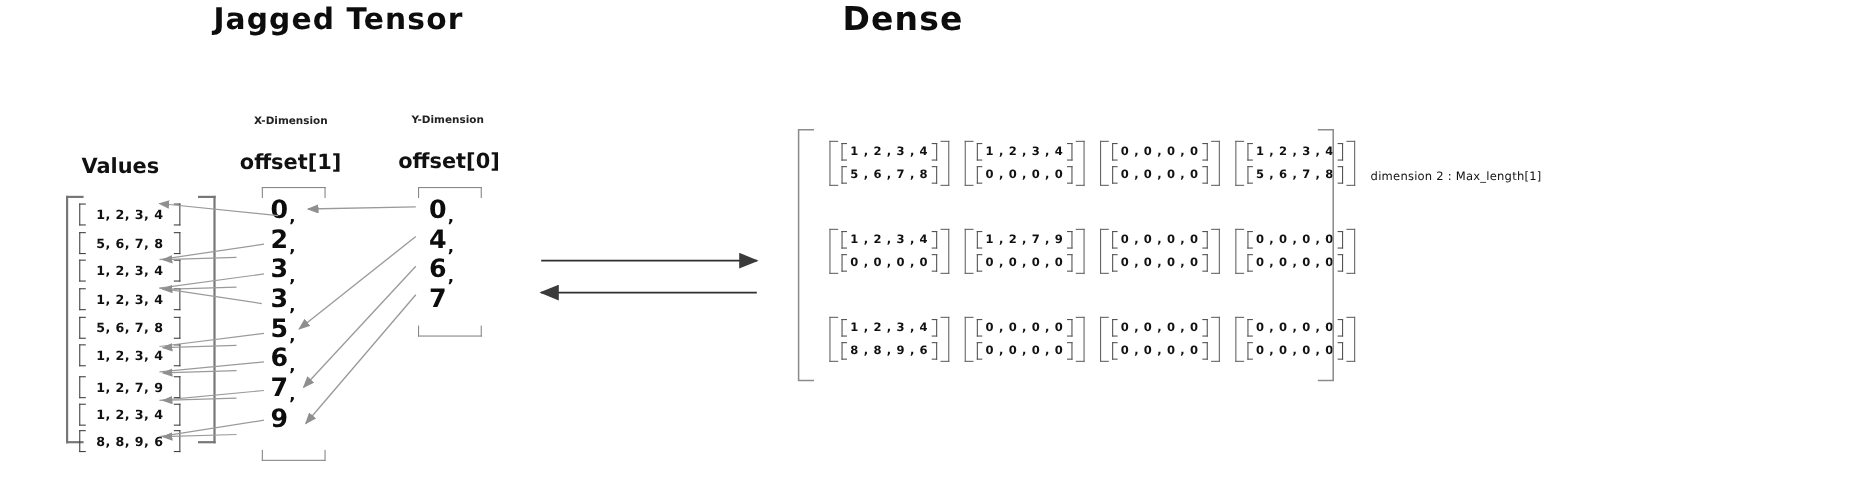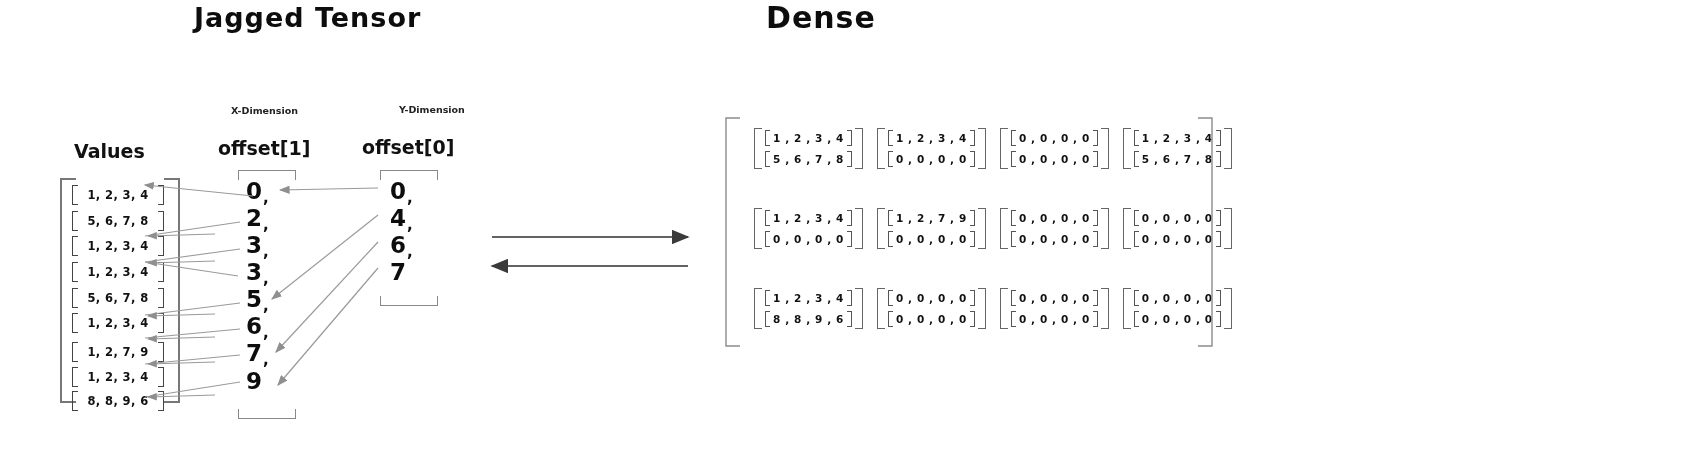--- a/index.html
+++ b/index.html
@@ -18,21 +18,21 @@
   .col-head{
     font-family:"DejaVu Sans", sans-serif;
     font-weight:700;font-size:19px;color:#111;white-space:nowrap;
   }
   .dim-label{
     font-family:"DejaVu Sans", sans-serif;
     font-size:9.5px;font-weight:600;color:#222;white-space:nowrap;
   }
 
   
-  .values-wrap{position:absolute;left:60px;top:178px;width:120px;height:225px;}
+  .values-wrap{position:absolute;left:60px;top:178px;width:136px;height:225px;}
   .outer-bracket{position:absolute;inset:0;pointer-events:none;}
   .ob-line{position:absolute;background:#777;}
   .vrow{
     position:absolute;left:12px;width:92px;height:22px;
     display:flex;align-items:center;
   }
   .vrow .inner{
     position:relative;width:100%;height:100%;
     display:flex;align-items:center;justify-content:center;
   }
@@ -97,21 +97,21 @@
 <body>
 
 <div class="title abs" style="left:194px;top:2px;">Jagged Tensor</div>
 <div class="title abs" style="left:766px;top:0px;font-size:30px;">Dense</div>
 
 <div class="col-head abs" style="left:74px;top:140px;">Values</div>
 
 <div class="dim-label abs" style="left:231px;top:105px;">X-Dimension</div>
 <div class="col-head abs" style="left:218px;top:137px;text-align:right;">offset[1]</div>
 
-<div class="dim-label abs" style="left:374px;top:104px;margin-left:25px;">Y-Dimension</div>
+<div class="dim-label abs" style="left:374px;top:104px;">Y-Dimension</div>
 <div class="col-head abs" style="left:362px;top:136px;">offset[0]</div>
 
 <div class="values-wrap">
   <div class="outer-bracket">
     <div class="ob-line" style="left:0;top:0;width:1.6px;height:225px;"></div>
     <div class="ob-line" style="left:0;top:0;width:16px;height:1.6px;"></div>
     <div class="ob-line" style="left:0;bottom:0;width:16px;height:1.6px;"></div>
     <div class="ob-line" style="right:0;top:0;width:1.6px;height:225px;"></div>
     <div class="ob-line" style="right:0;top:0;width:16px;height:1.6px;"></div>
     <div class="ob-line" style="right:0;bottom:0;width:16px;height:1.6px;"></div>
@@ -286,20 +286,21 @@
           <span class="cellbrk l"></span>
           <div class="rowline"><span class="rb l"></span><span>0 , 0 , 0 , 0</span><span class="rb r"></span></div>
           <div class="rowline"><span class="rb l"></span><span>0 , 0 , 0 , 0</span><span class="rb r"></span></div>
           <span class="cellbrk r"></span>
         </div>
       </div>
     </div>
 </div>
 
 <div class="notes">
+  <div class="note">dimension 2 : Max_length[1]</div>
 </div>
 
 <svg class="overlay">
   <defs>
     <marker id="ah" markerWidth="9" markerHeight="7" refX="8" refY="3.5" orient="auto">
       <path d="M0,0 L9,3.5 L0,7 z" fill="#8f8f8f"></path>
     </marker>
     <marker id="ahd" markerWidth="11" markerHeight="9" refX="10" refY="4.5" orient="auto">
       <path d="M0,0 L11,4.5 L0,9 z" fill="#3a3a3a"></path>
     </marker>

